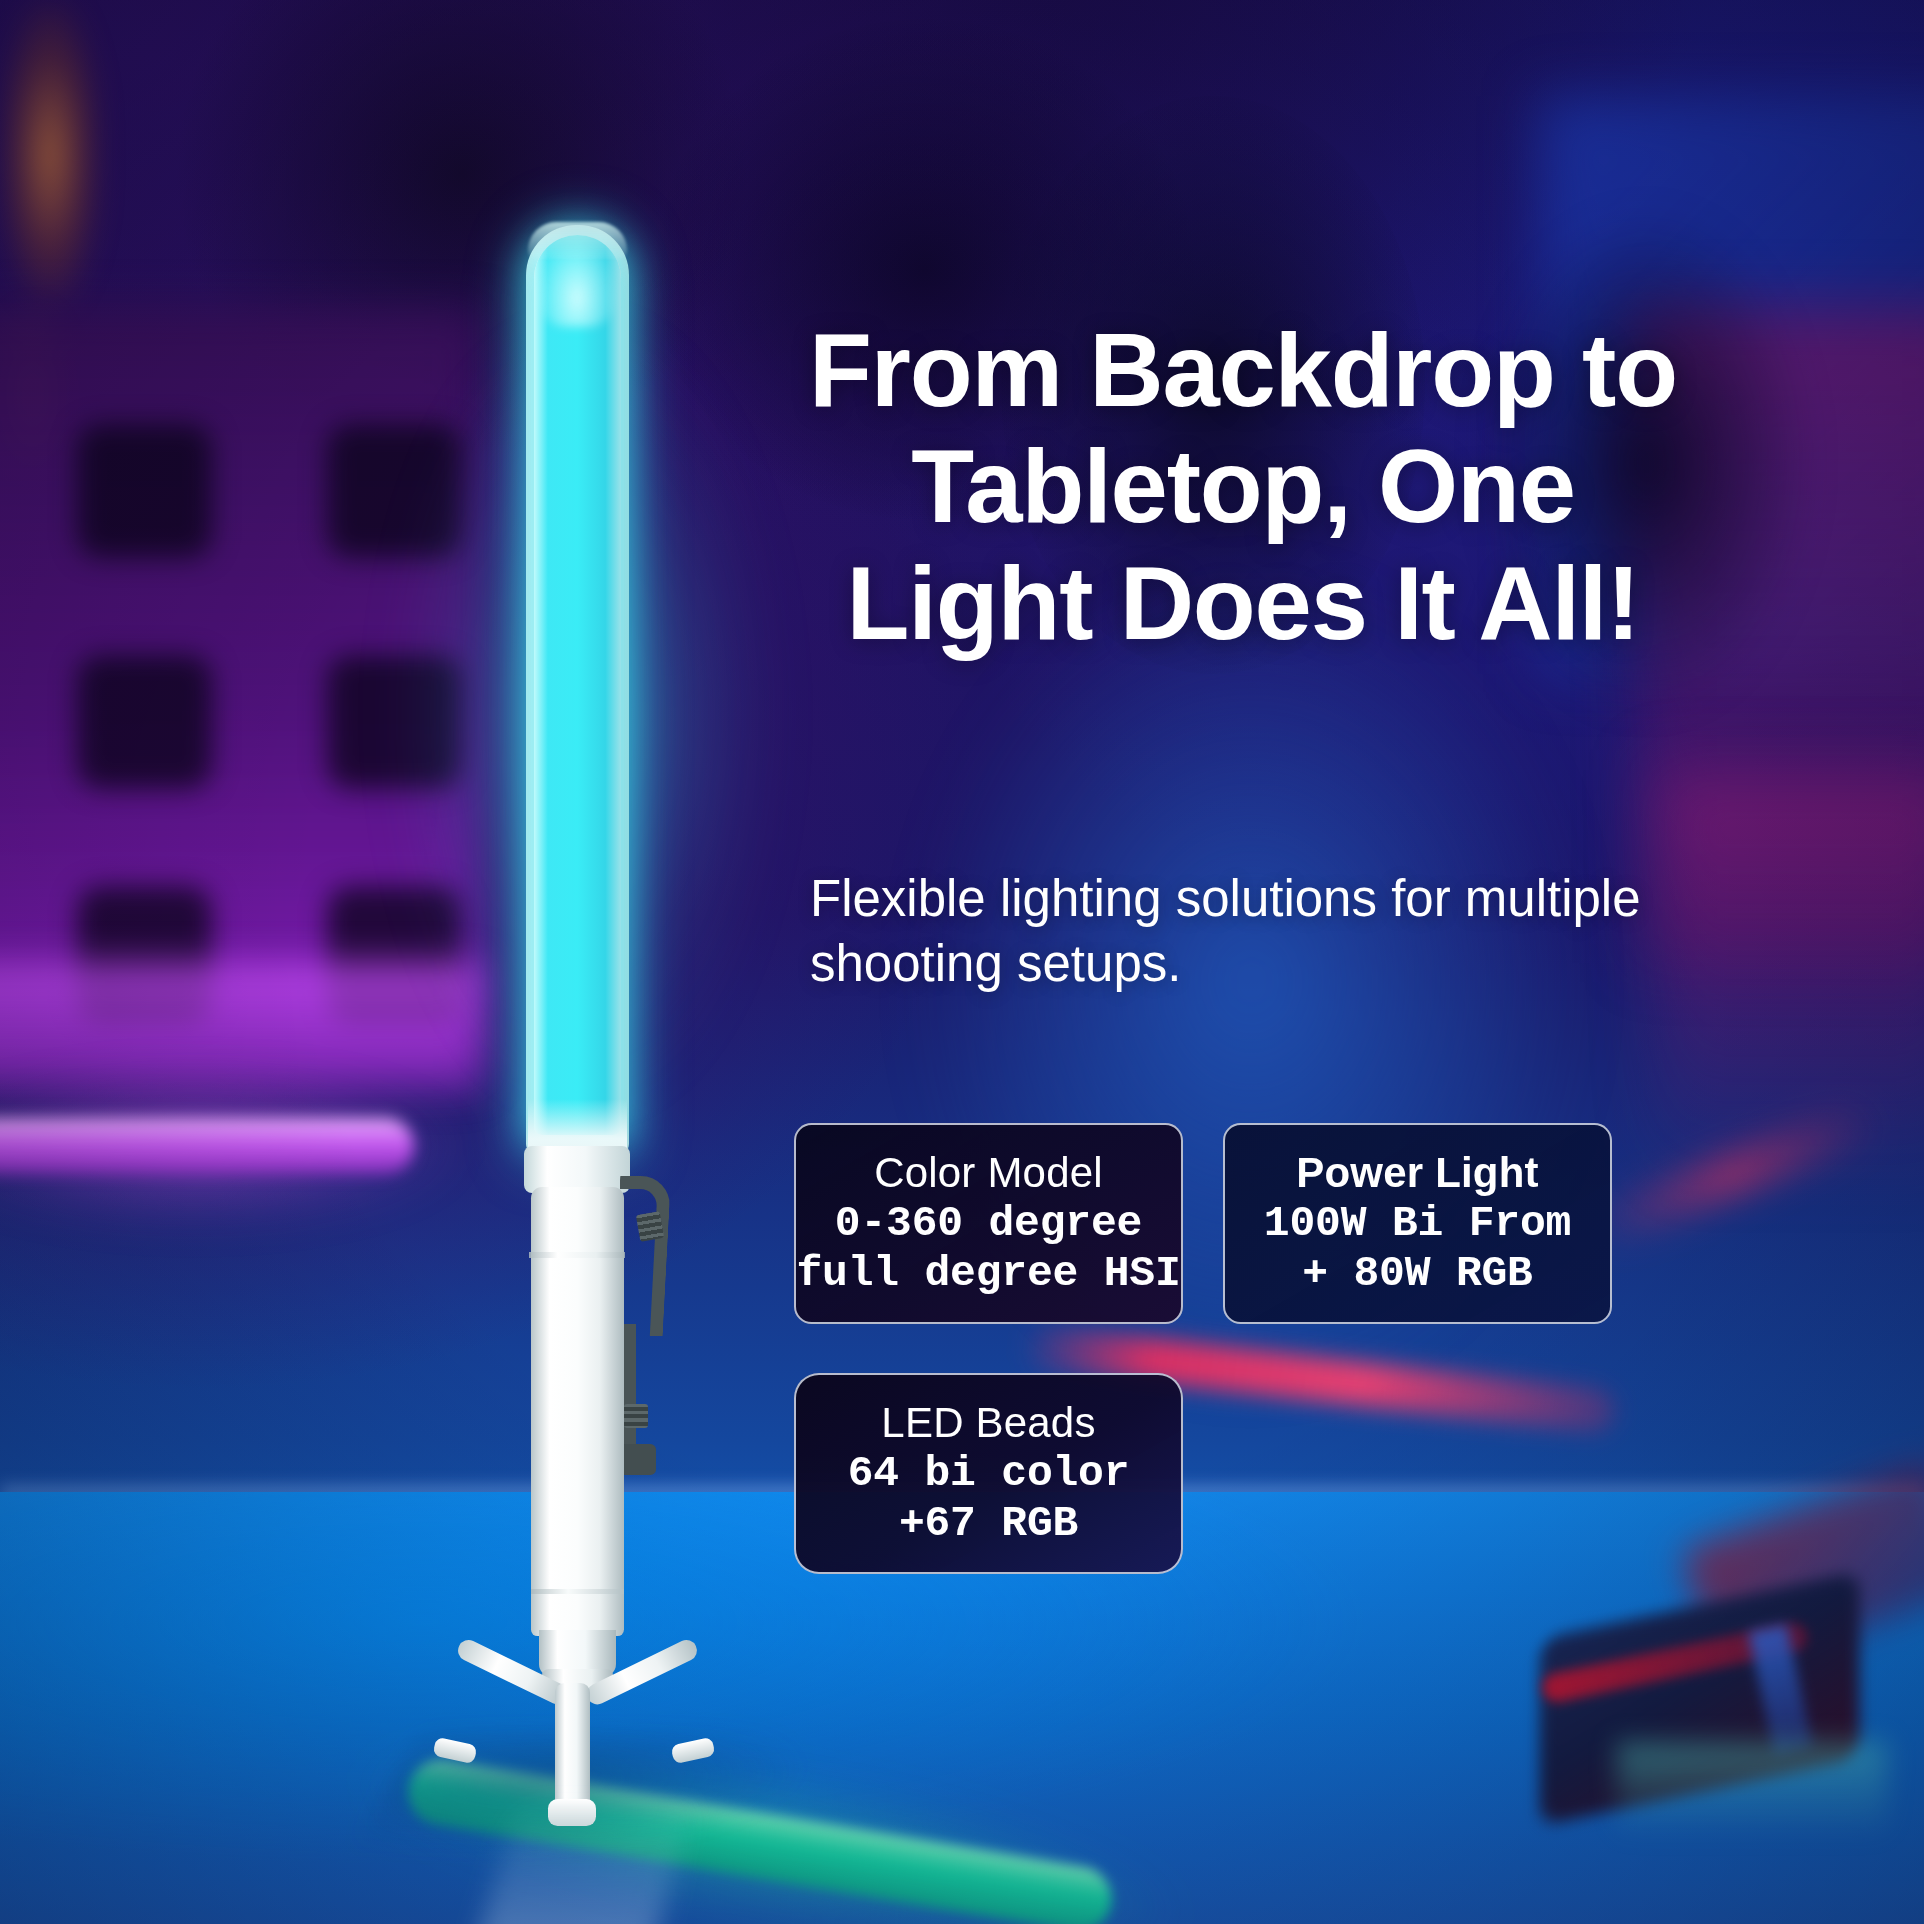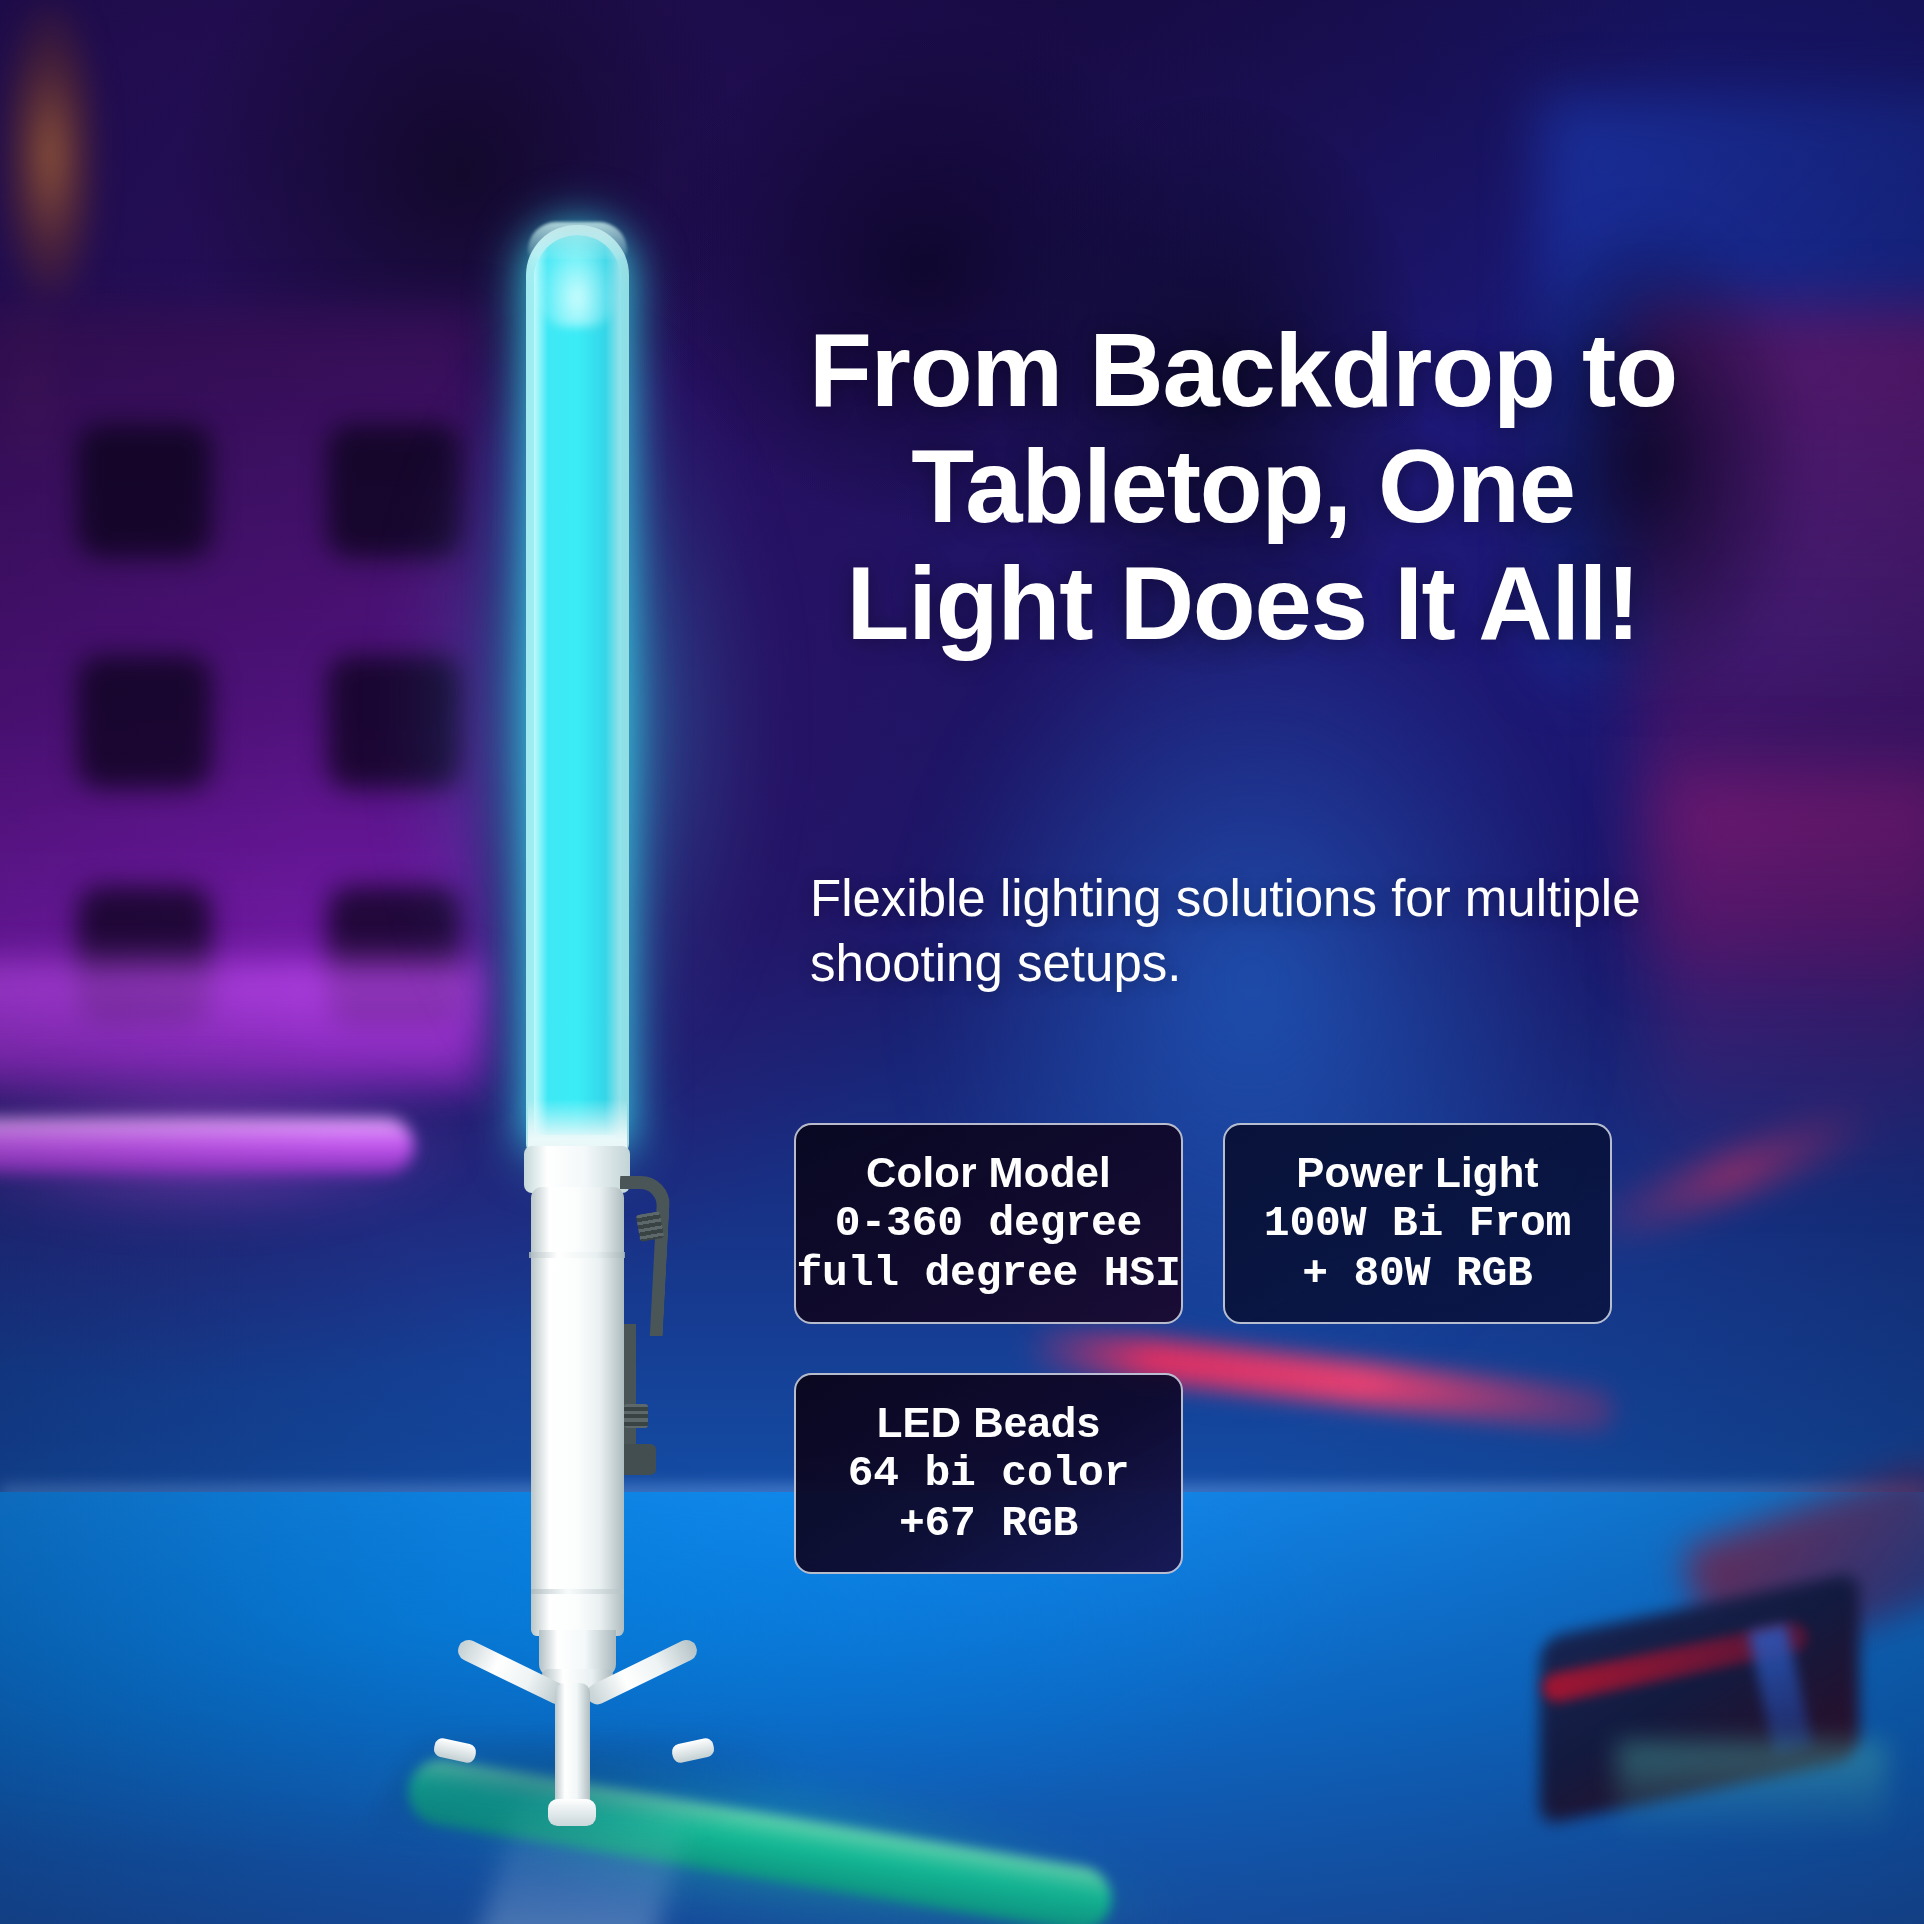--- a/index.html
+++ b/index.html
@@ -338,23 +338,23 @@
     width:389px;height:201px;
     border-radius:17.6px;
     border:2.4px solid rgba(232,238,250,.78);
     display:flex;flex-direction:column;
     align-items:center;justify-content:center;
     text-align:center;
     overflow:hidden;
   }
   .card-1{left:0;top:0;background:linear-gradient(150deg, rgba(8,6,28,.93) 0%, rgba(16,8,40,.95) 55%, rgba(26,10,48,.95) 100%);}
   .card-2{left:429px;top:0;background:linear-gradient(150deg, rgba(8,16,52,.95) 0%, rgba(9,20,64,.96) 60%, rgba(10,22,70,.95) 100%);}
-  .card-3{left:0;top:250px;background:linear-gradient(150deg, rgba(10,5,26,.95) 0%, rgba(14,9,44,.95) 55%, rgba(24,20,78,.94) 100%);}
+  .card-3{left:0;top:250px;background:linear-gradient(150deg, rgba(10,5,26,.95) 0%, rgba(14,9,44,.95) 55%, rgba(24,20,78,.94) 100%);border-radius:25px;}
   .card-title{
-    color:#ffffff;font-size:42px;font-weight:700;line-height:1.12;
+    color:#ffffff;font-size:42px;font-weight:400;line-height:1.12;
     margin:0 0 3.2px 0;letter-spacing:0.2px;
   }
   .card-title-bold{font-weight:700;}
   .card-value{
     color:#ffffff;font-size:43px;font-weight:700;line-height:1.16;margin:0;
     letter-spacing:-0.2px;
     font-family:Liberation Mono, monospace;
   }
 </style>
 </head>

